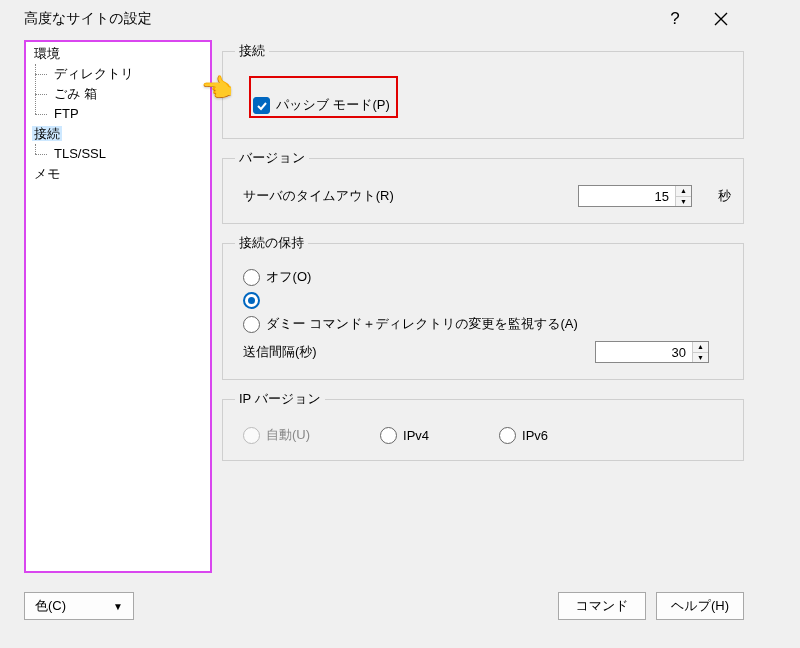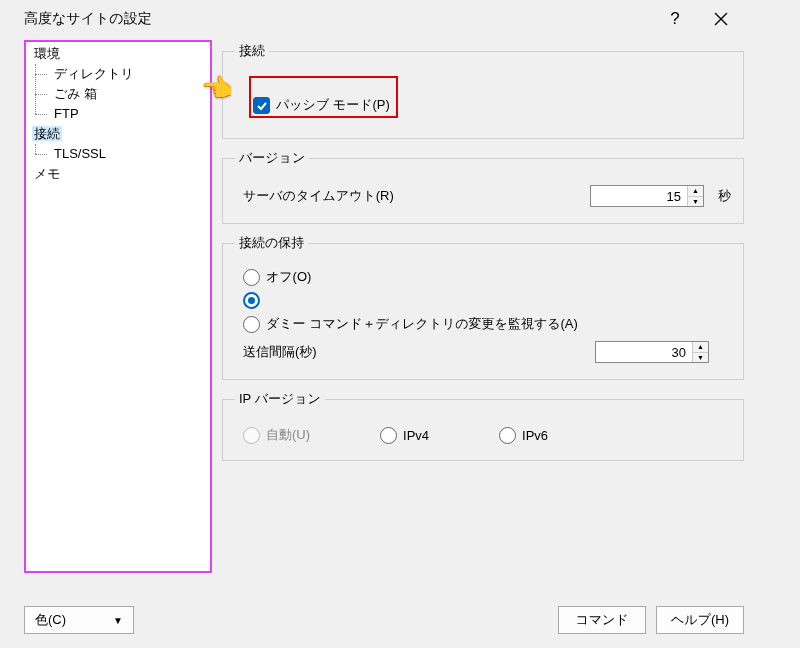--- a/index.html
+++ b/index.html
@@ -69,39 +69,39 @@
     width: 17px; height: 17px; border-radius: 50%; border: 1px solid #666;
     background: #fff; margin-right: 6px; display: inline-flex;
     align-items: center; justify-content: center; flex: 0 0 auto;
   }
   .radio.selected { border-color: #0067c0; border-width: 2px; }
   .radio.selected::after {
     content: ""; width: 7px; height: 7px; border-radius: 50%; background: #0067c0;
   }
   .radio.disabled { border-color: #bbb; background: #fafafa; }
   .label.disabled { color: #888; }
-  .field-line { display: flex; align-items: center; margin: 8px 0 2px 8px; gap: 8px; }
+  .field-line { display: flex; align-items: center; margin: 8px 0 2px 8px; gap: 20px; }
   .field-line .lbl { flex: 0 0 auto; }
   .field-line .gap { flex: 1; }
   .spinner {
     display: inline-flex; align-items: stretch; height: 22px;
     border: 1px solid #888; background: #fff;
   }
   .spinner input {
     width: 96px; border: none; text-align: right; padding: 0 6px; font: inherit;
     outline: none;
   }
   .spinner .buttons { display: flex; flex-direction: column; width: 16px; border-left: 1px solid #ccc; }
   .spinner .buttons div { flex:1; display:flex; align-items:center; justify-content:center; font-size:7px; background:#f4f4f4; }
   .spinner .buttons div:first-child { border-bottom: 1px solid #ccc; }
   .unit { margin-left: 6px; }
   .ip-row { display: flex; gap: 70px; margin: 8px 0 2px 8px; align-items: center; }
   .ip-opt { display: inline-flex; align-items: center; }
   .footer {
-    height: 56px; display: flex; align-items: center; padding: 0 12px 0 12px;
+    height: 56px; display: flex; align-items: flex-start; padding: 0 12px 0 12px;
     gap: 10px;
   }
   .footer .left { display: flex; gap: 8px; }
   .footer .spacer { flex: 1; }
   .btn {
     min-width: 88px; height: 28px; background: #fdfdfd; border: 1px solid #a8a8a8;
     display: inline-flex; align-items: center; justify-content: center;
     padding: 0 14px; font: inherit;
   }
   .btn.default { border: 1.5px solid #0067c0; }

